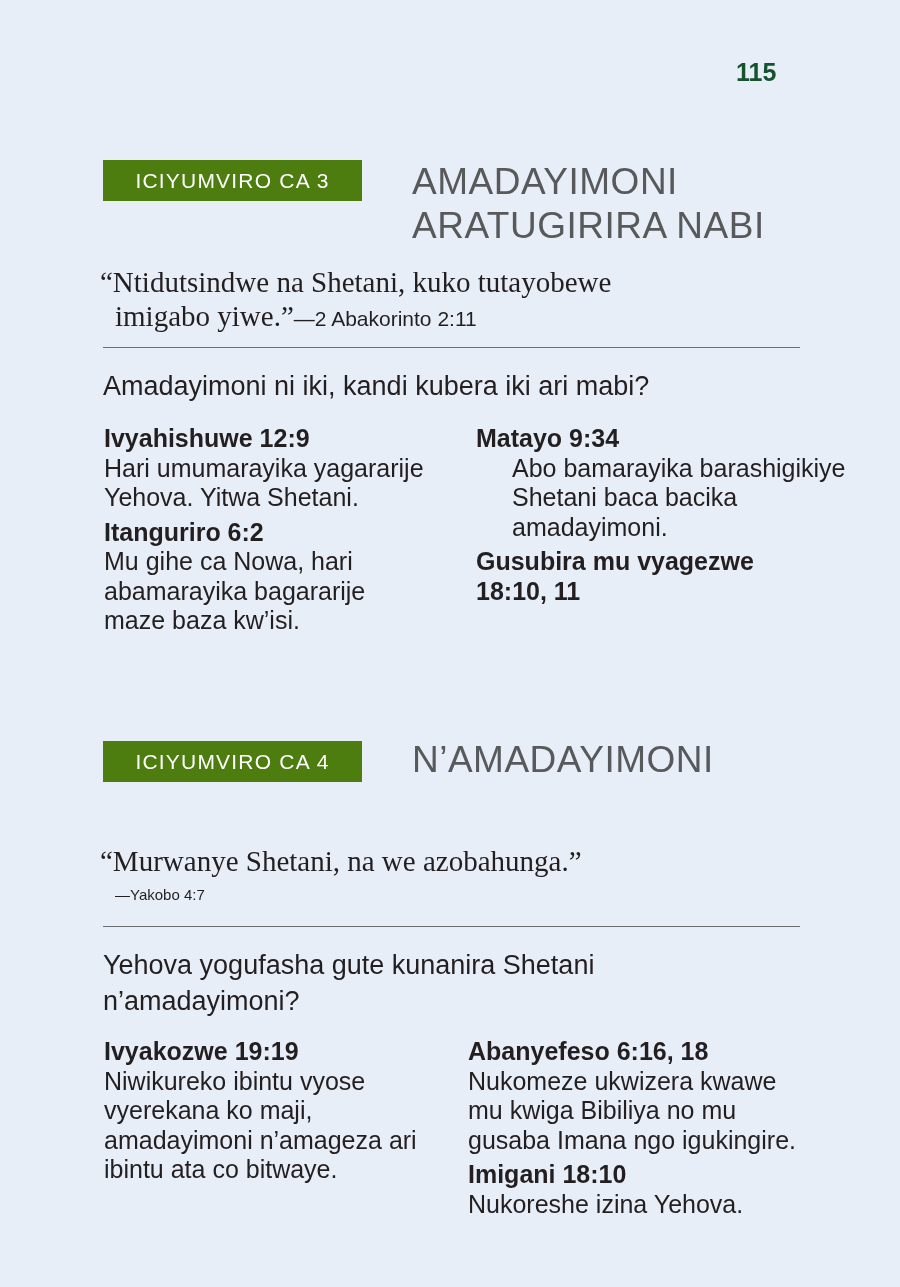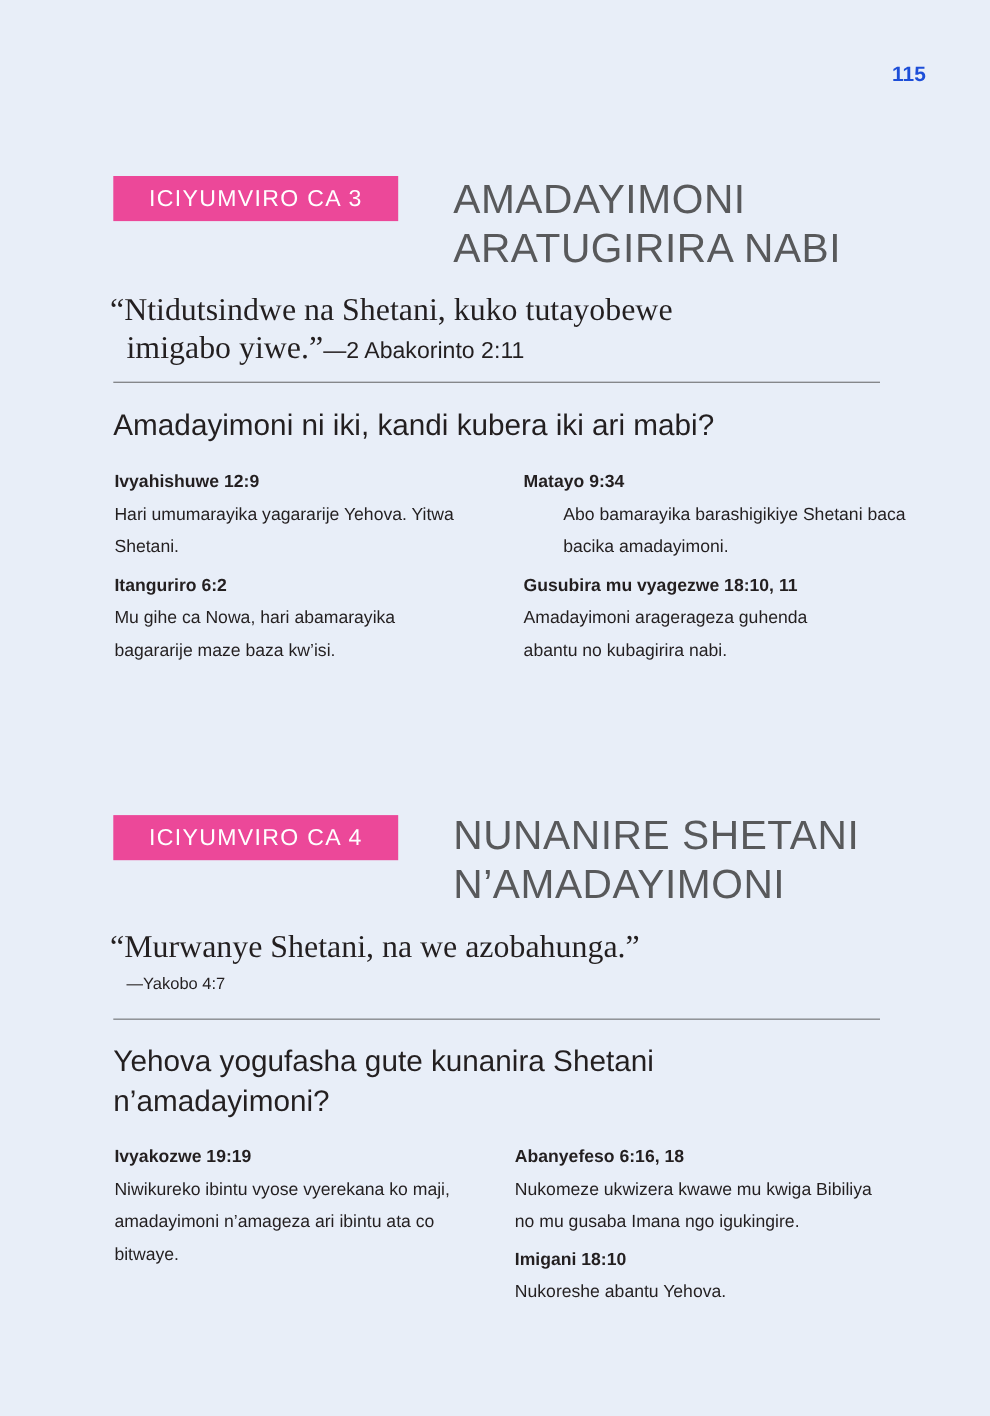--- a/index.html
+++ b/index.html
@@ -1,38 +1,38 @@
 <!DOCTYPE html>
 <html><head>
 <meta charset="utf-8">
 <style>
   html, body { margin:0; padding:0; }
   body {
     width:900px; height:1287px; background:#e8eef8; position:relative; overflow:hidden;
     font-family:"Liberation Sans", "DejaVu Sans", sans-serif; color:#231f20;
   }
-  .page-num { position:absolute; left:811px; top:58px; font-weight:bold; font-size:19px; color:#1d4ed8; }
+  .page-num { position:absolute; left:736px; top:58px; font-weight:bold; font-size:25px; color:#14532d; }
   .badge {
-    position:absolute; left:103px; width:259px; height:41px; background:#ec4899; color:#fff;
+    position:absolute; left:103px; width:259px; height:41px; background:#4d7c0f; color:#fff;
     font-size:21px; letter-spacing:1.2px; display:flex; align-items:center; justify-content:center;
   }
   .title {
     position:absolute; left:412px; font-size:37px; line-height:44px; color:#58595b;
     letter-spacing:0.5px;
   }
   .title span { display:block; }
   .quote {
     position:absolute; left:100px; width:710px; font-family:"Liberation Serif", serif;
     font-size:29px; line-height:34px; color:#231f20;
   }
   .quote .line2 { padding-left:15px; display:block; }
   .quote .ref { font-family:"Liberation Sans", sans-serif; font-size:21px; }
   .rule { position:absolute; left:103px; width:697px; height:0; border-top:1px solid #6d6e71; }
   .question { position:absolute; left:103px; width:700px; font-size:27px; line-height:36px; color:#231f20; }
-  .col { position:absolute; width:340px; font-size:16px; line-height:29.5px; }
+  .col { position:absolute; width:340px; font-size:25px; line-height:29.5px; }
   .col .ref-title { font-weight:bold; display:block; }
   .col .verse-text { display:block; margin-bottom:5px; }
 </style>
 </head>
 <body>
 
 <div class="page-num">115</div>
 
 <div>
   <div class="badge" style="top:160px;">ICIYUMVIRO CA 3</div>
@@ -51,42 +51,40 @@
   <div class="col" style="left:104px; top:424px;">
     <span class="ref-title">Ivyahishuwe 12:9</span>
     <span class="verse-text" style="width:320px;">Hari umumarayika yagararije Yehova. Yitwa Shetani.</span>
     <span class="ref-title">Itanguriro 6:2</span>
     <span class="verse-text" style="width:270px;">Mu gihe ca Nowa, hari abamarayika bagararije maze baza kw’isi.</span>
   </div>
   <div class="col" style="left:476px; top:424px;">
     <span class="ref-title">Matayo 9:34</span>
     <span class="verse-text" style="width:335px;margin-left:36px;">Abo bamarayika barashigikiye Shetani baca bacika amadayimoni.</span>
     <span class="ref-title" style="width:280px;">Gusubira mu vyagezwe 18:10, 11</span>
-    <span class="verse-text" style="width:300px;">Amadayimoni aragerageza guhenda abantu no kubagirira nabi.</span>
   </div>
 </div>
 
 <div>
   <div class="badge" style="top:741px;">ICIYUMVIRO CA 4</div>
   <div class="title" style="top:738px;">
-    <span>NUNANIRE SHETANI</span>
     <span>N’AMADAYIMONI</span>
   </div>
   <div class="quote" style="top:844px;">
     <span>“Murwanye Shetani, na we azobahunga.”</span>
     <span class="line2 ref" style="font-size:15px;">—Yakobo 4:7</span>
   </div>
   <div class="rule" style="top:926px;"></div>
   <div class="question" style="top:947px;">
     <span style="display:block;">Yehova yogufasha gute kunanira Shetani</span>
     <span style="display:block;">n’amadayimoni?</span>
   </div>
   <div class="col" style="left:104px; top:1037px;">
     <span class="ref-title">Ivyakozwe 19:19</span>
     <span class="verse-text" style="width:320px;">Niwikureko ibintu vyose vyerekana ko maji, amadayimoni n’amageza ari ibintu ata co bitwaye.</span>
   </div>
   <div class="col" style="left:468px; top:1037px;">
     <span class="ref-title">Abanyefeso 6:16, 18</span>
     <span class="verse-text" style="width:340px;">Nukomeze ukwizera kwawe mu kwiga Bibiliya no mu gusaba Imana ngo igukingire.</span>
     <span class="ref-title">Imigani 18:10</span>
-    <span class="verse-text">Nukoreshe abantu Yehova.</span>
+    <span class="verse-text">Nukoreshe izina Yehova.</span>
   </div>
 </div>
 
 </body></html>

